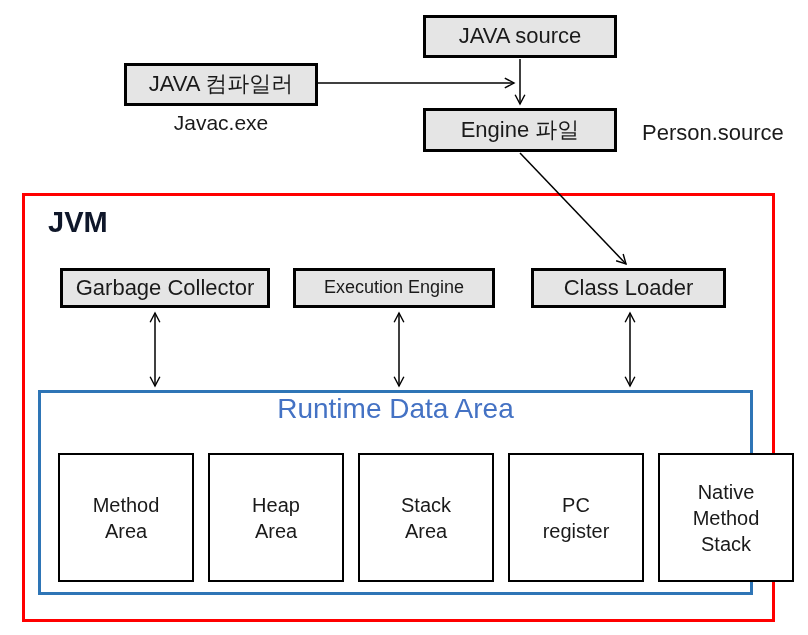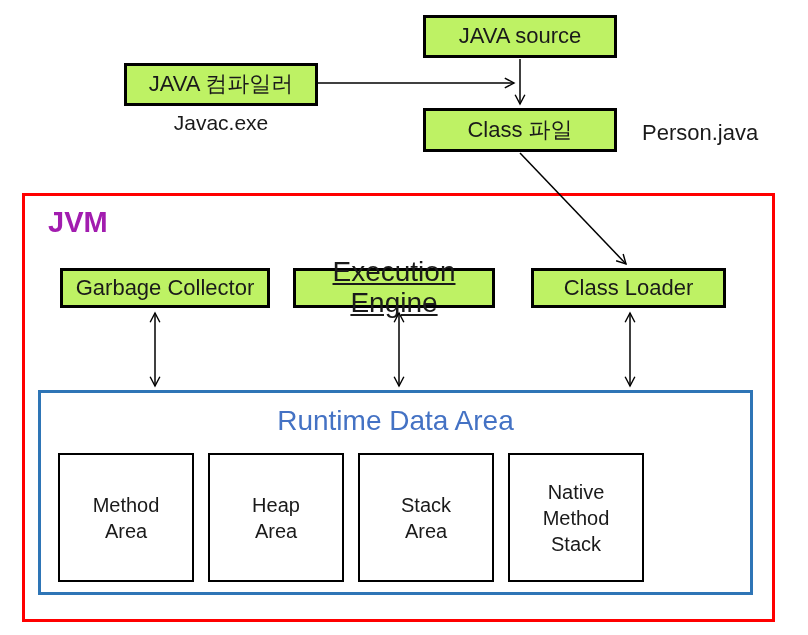--- a/index.html
+++ b/index.html
@@ -7,38 +7,38 @@
     position:relative;
     width:808px;height:635px;
     background:#fff;
     font-family:"Liberation Sans","DejaVu Sans",sans-serif;
     color:#1a1a1a;
     overflow:hidden;
   }
   .abs{position:absolute;box-sizing:border-box;}
   .node{
     border:3px solid #000;
-    background:#bef264;
+    background:#e5e5e5;
     display:flex;align-items:center;justify-content:center;
     text-align:center;
     font-size:22px;
     line-height:1.1;
   }
   .freelabel{
     font-size:22px;
     white-space:nowrap;
   }
   .jvm-frame{
     border:3px solid #ff0000;
     background:transparent;
   }
   .jvm-title{
     font-size:29px;
     font-weight:bold;
-    color:#a21caf;
+    color:#0f172a;
     white-space:nowrap;
   }
   .rda-frame{
     border:3px solid #2e75b6;
     background:#fff;
   }
   .rda-title{
     width:100%;
     text-align:center;
     font-size:28px;
@@ -80,52 +80,54 @@
   </div>
 
 
   <div class="abs node" style="left:124px;top:63px;width:194px;height:43px;">
     <span>JAVA 컴파일러</span>
   </div>
 
   <div class="abs centered-under" style="left:124px;top:111px;width:194px;">Javac.exe</div>
 
   <div class="abs node" style="left:423px;top:108px;width:194px;height:44px;">
-    <span>Class 파일</span>
+    <span>Engine 파일</span>
   </div>
 
-  <div class="abs freelabel" style="left:642px;top:120px;">Person.java</div>
+  <div class="abs freelabel" style="left:642px;top:120px;">Person.source</div>
 
   <div class="abs jvm-frame" style="left:22px;top:193px;width:753px;height:429px;"></div>
 
   <div class="abs jvm-title" style="left:48px;top:206px;">JVM</div>
 
   <div class="abs node" style="left:60px;top:268px;width:210px;height:40px;font-size:22px;">
     <span>Garbage Collector</span>
   </div>
 
-  <div class="abs node" style="left:293px;top:268px;width:202px;height:40px;font-size:28px;text-decoration:underline;">
+  <div class="abs node" style="left:293px;top:268px;width:202px;height:40px;font-size:18px;">
     <span>Execution Engine</span>
   </div>
 
   <div class="abs node" style="left:531px;top:268px;width:195px;height:40px;font-size:22px;">
     <span>Class Loader</span>
   </div>
 
   <div class="abs rda-frame" style="left:38px;top:390px;width:715px;height:205px;">
-    <div class="rda-title" style="margin-top:12px;">Runtime Data Area</div>
+    <div class="rda-title" style="">Runtime Data Area</div>
   </div>
 
   <div class="abs cells" style="left:58px;top:453px;">
     <div class="cell">Method
 Area</div>
     <div class="cell">Heap
 Area</div>
     <div class="cell">Stack
 Area</div>
+    <div class="cell">PC
+register</div>
     <div class="cell">Native
 Method
 Stack</div>
   </div>
 
   <svg class="arrow-layer" viewBox="0 0 808 635" xmlns="http://www.w3.org/2000/svg">
     <defs>
       <marker id="arrow" viewBox="0 0 12 12" refX="10.5" refY="6" markerWidth="13" markerHeight="13" markerUnits="userSpaceOnUse" orient="auto-start-reverse">
         <path d="M2,1.5 L10.5,6 L2,10.5" fill="none" stroke="#000" stroke-width="1.3"></path>
       </marker>

